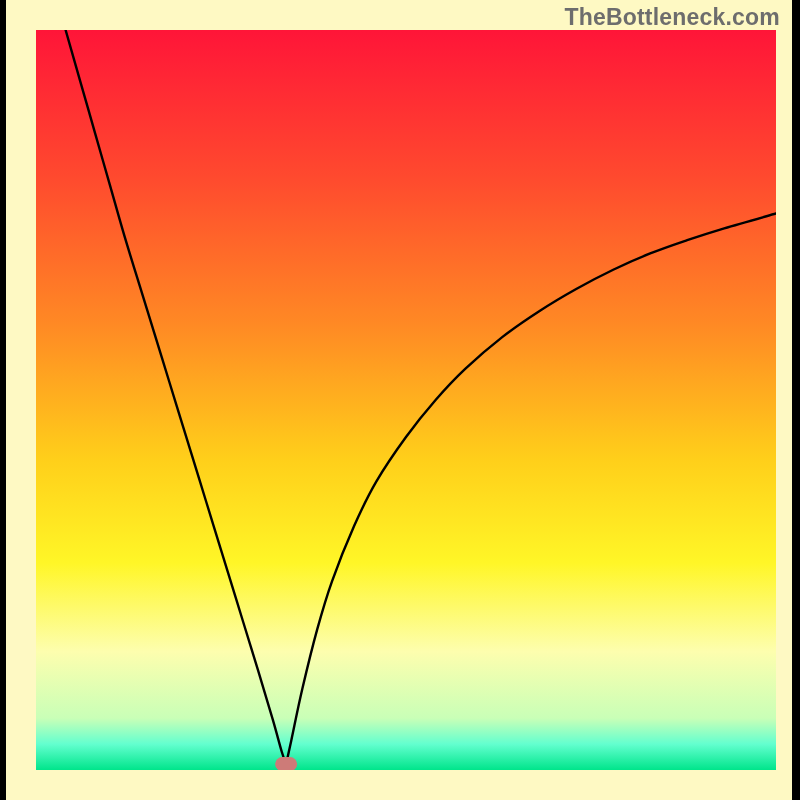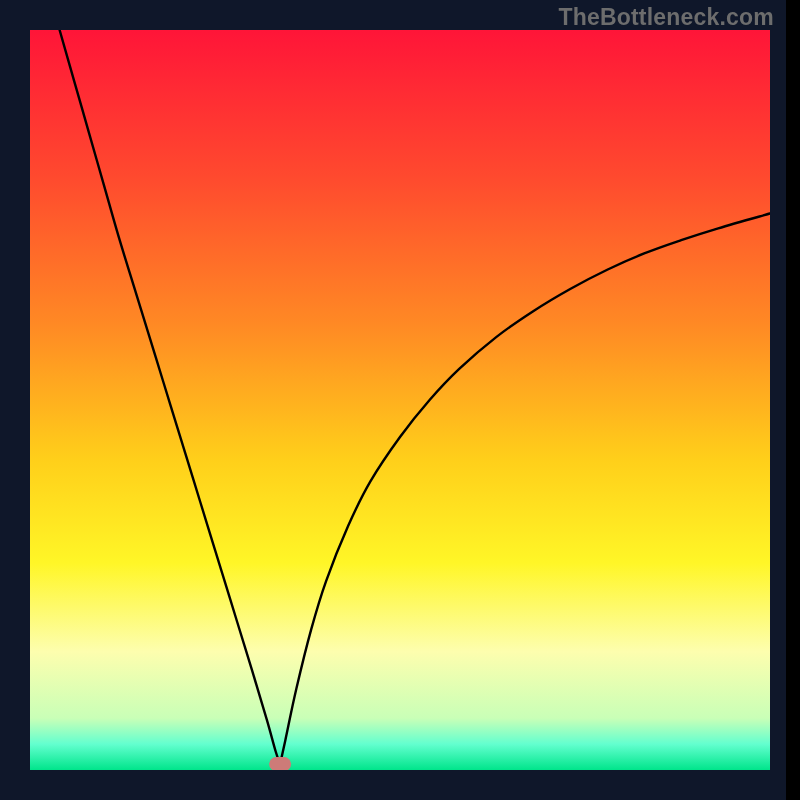--- a/index.html
+++ b/index.html
@@ -1,21 +1,22 @@
 <!DOCTYPE html>
 <html><head>
 <meta charset="utf-8">
 <style>
   * { margin: 0; padding: 0; box-sizing: border-box; }
   html, body { width: 800px; height: 800px; overflow: hidden; background: #000; }
   .frame {
     position: relative;
     width: 786px;
     height: 800px;
-    background: #0f172a;
+    background: #fef9c3;
+    margin-left: 6px;
   }
   .watermark {
     position: absolute;
     top: 4px;
     right: 12px;
     font-family: Arial, Helvetica, sans-serif;
     font-size: 23px;
     font-weight: 600;
     color: #6d6d6d;
     letter-spacing: 0.2px;

